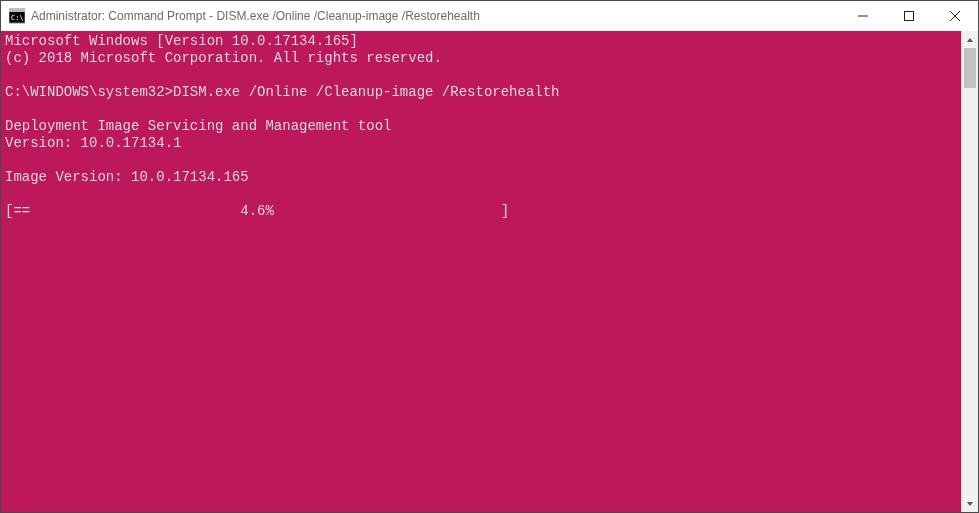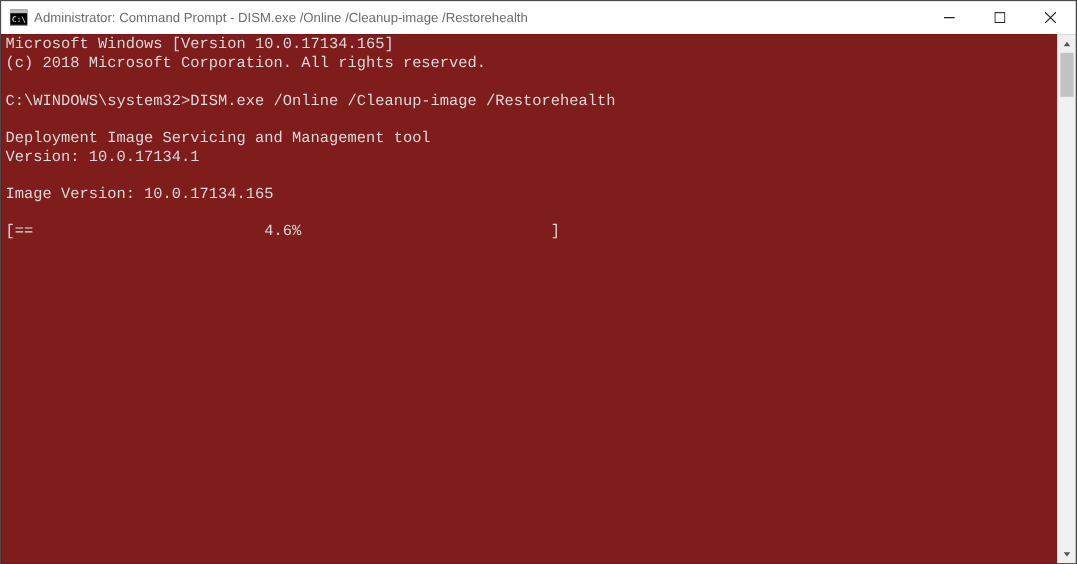--- a/index.html
+++ b/index.html
@@ -53,21 +53,21 @@
   }
   .winbtn svg { display: block; }
   .client {
     flex: 1;
     display: flex;
     background: #000;
     min-height: 0;
   }
   .terminal {
     flex: 1;
-    background: #7f1d1d;
+    background: #be185d;
     color: #d8d8d8;
     font-family: Consolas, "Courier New", monospace;
     font-size: 14px;
     line-height: 17px;
     white-space: pre;
     padding: 2px 20px 4px 4px;
     overflow: hidden;
   }
   .scrollbar {
     width: 17px;

